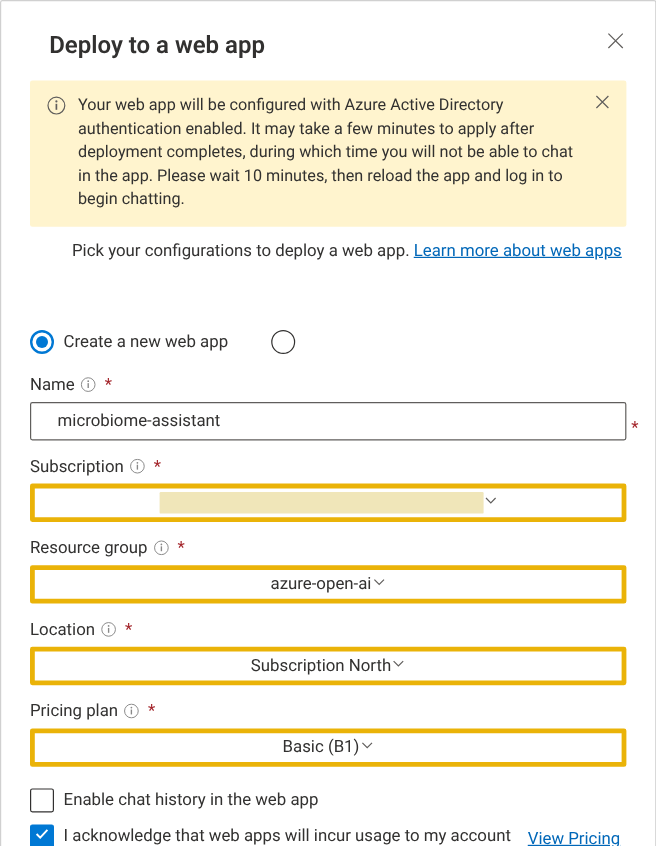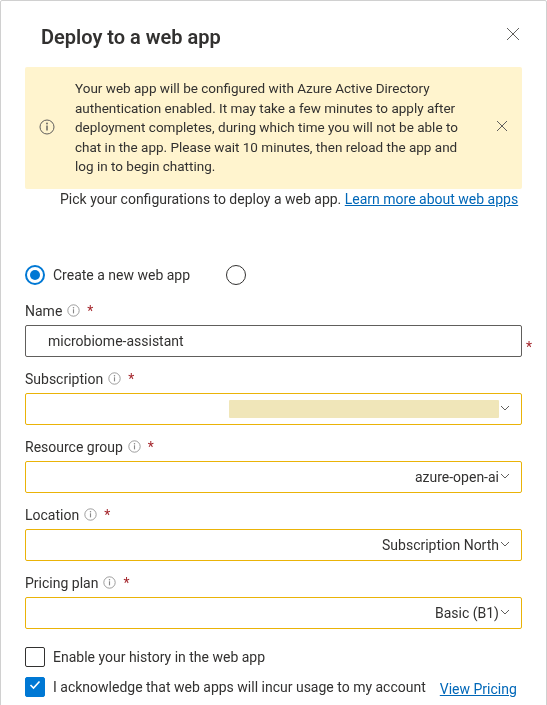--- a/index.html
+++ b/index.html
@@ -33,23 +33,23 @@
       border: none;
       cursor: pointer;
       color: #605e5c;
       padding: 2px;
     }
     .alert {
       background: #fff4ce;
       border-radius: 2px;
       padding: 12px 14px;
       display: flex;
-      gap: 20px;
-      align-items: center;
-      margin-bottom: 2px;
+      gap: 10px;
+      align-items: flex-start;
+      margin-bottom: 12px;
       position: relative;
     }
     .alert-icon {
       flex-shrink: 0;
       margin-top: 1px;
     }
     .alert-text {
       flex: 1;
       font-size: 13.5px;
       line-height: 1.45;
@@ -138,26 +138,26 @@
       border: 1px solid #605e5c;
       border-radius: 2px;
       padding: 0 22px;
       font-size: 14px;
       font-family: inherit;
       color: #323130;
     }
     .select-wrap {
       width: 100%;
       height: 32px;
-      border: 1px solid #eab308;
+      border: 4px solid #eab308;
       border-radius: 2px;
       padding: 0 10px;
       display: flex;
       align-items: center;
-      justify-content: flex-end;
+      justify-content: center;
       cursor: pointer;
       background: #fff;
     }
     .select-value {
       font-size: 14px;
       color: #323130;
     }
     .redacted {
       background: #f0e6b9;
       width: 270px;
@@ -378,21 +378,21 @@
       <span class="chevron">
         <svg width="12" height="12" viewBox="0 0 12 12">
             <path d="M2 4 L6 8 L10 4" fill="none" stroke="currentColor" stroke-width="1"></path>
           </svg>
       </span>
     </div>
   </div>
 
   <div class="checkbox-row" style="margin-top:18px;">
     <span class="checkbox"></span>
-    <span class="checkbox-label">Enable your history in the web app</span>
+    <span class="checkbox-label">Enable chat history in the web app</span>
   </div>
 
   <div class="checkbox-row ack-row">
     <span class="checkbox checked">
       <span>
         <svg width="14" height="14" viewBox="0 0 14 14">
             <path d="M2.5 7 L5.5 10 L11.5 3.5" fill="none" stroke="#fff" stroke-width="1.6"></path>
           </svg>
       </span>
     </span>

